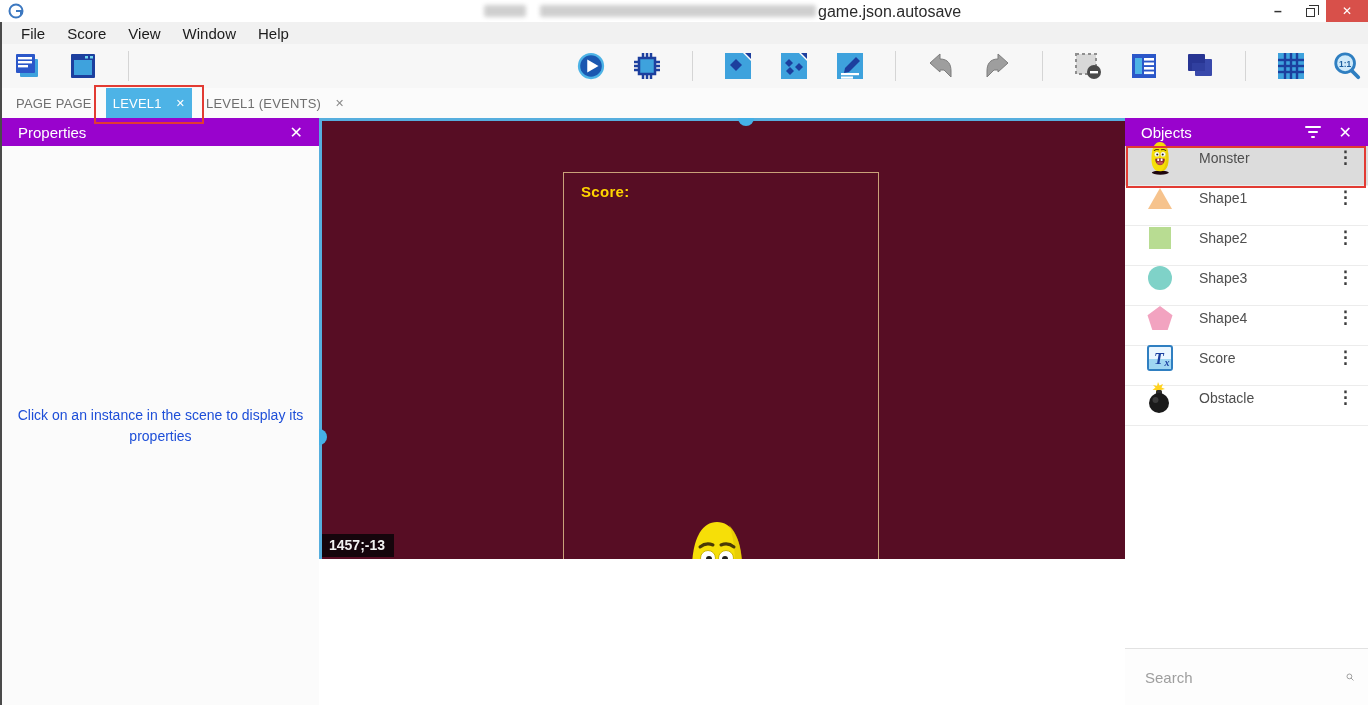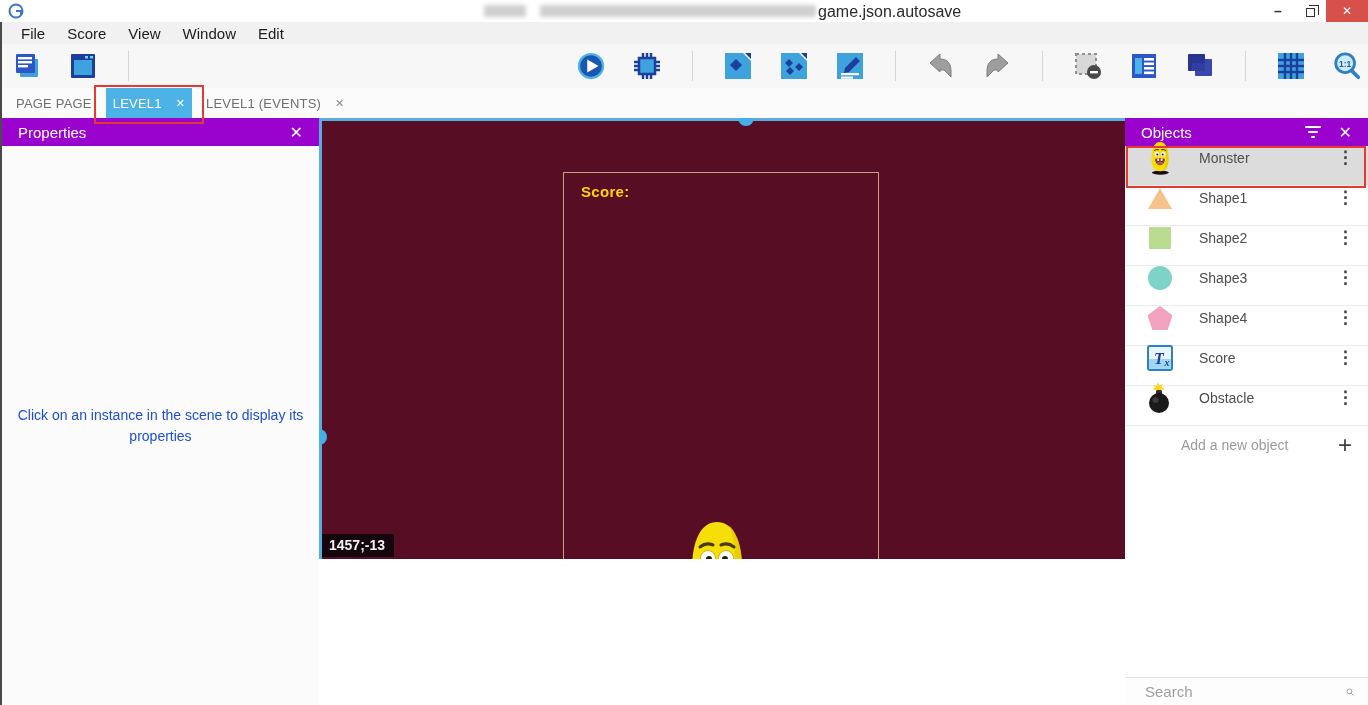--- a/index.html
+++ b/index.html
@@ -66,21 +66,21 @@
   
   .objects-panel { left:1125px; top:118px; width:243px; height:587px; background:#ffffff; }
   .obj-row { height:40px; display:flex; align-items:center; padding:0 14px 16px 20px; border-bottom:1px solid #ececec; background:#fff; }
   .obj-row.selected { background:#dcdcdc; }
   .obj-thumb { width:30px; height:34px; display:flex; align-items:center; justify-content:center; }
   .obj-label { margin-left:24px; font-size:14px; color:#4e4e4e; flex:1; }
   .kebab { color:#3c3c3c; font-size:17px; line-height:1; letter-spacing:0; font-weight:bold; }
   .add-row { height:38px; display:flex; align-items:center; padding:0 16px 0 56px; }
   .add-label { flex:1; font-size:14px; color:#9b9b9b; }
   .add-plus { font-size:24px; color:#3c3c3c; font-weight:normal; }
-  .search-bar { position:absolute; left:0; bottom:0; width:100%; height:28px; background:#fdfdfd; border-top:1px solid #e2e2e2; display:flex; align-items:center; padding:0 14px 0 18px; }
+  .search-bar { position:absolute; left:0; bottom:0; width:100%; height:57px; background:#fdfdfd; border-top:1px solid #e2e2e2; display:flex; align-items:center; padding:0 14px 0 18px; }
   .search-input { flex:1; border:none; outline:none; background:transparent; font-size:15px; color:#555; font-family:"Liberation Sans",sans-serif; }
   .search-input::placeholder { color:#9e9e9e; }
 
   
   .annotation { border:2px solid #e23b33; background:transparent; pointer-events:none; z-index:50; }
 </style>
 </head>
 <body>
 
 <svg width="0" height="0" style="position:absolute">
@@ -116,21 +116,21 @@
       <span class="restore-glyph"></span>
     </div>
   <div class="abs win-btn close-btn">✕</div>
 </div>
 
 <div class="abs menubar">
   <span class="menu-item">File</span>
   <span class="menu-item">Score</span>
   <span class="menu-item">View</span>
   <span class="menu-item">Window</span>
-  <span class="menu-item">Edit</span>
+  <span class="menu-item">Help</span>
 </div>
 
 <div class="abs toolbar">
   <div class="tb-group tb-left">
     <span class="tb-icon">
       <svg width="30" height="30" viewBox="0 0 30 30">
         <rect x="8" y="8" width="18" height="18" rx="1" fill="#3ea2dd"></rect>
         <rect x="4" y="3" width="19" height="19" rx="1" fill="#2b57c9"></rect>
         <rect x="6" y="6" width="14" height="2.4" fill="#fff"></rect>
         <rect x="6" y="10" width="14" height="2.4" fill="#fff"></rect>
@@ -382,24 +382,20 @@
         <polygon points="10,0 11.5,3.5 15,2 13.5,5.5 17,7 13,8 14,11.5 10.5,9.5 8,12 8,8 4.5,8 7.5,5.5 5,3 9,4" fill="#ffd21e"></polygon>
         <rect x="8" y="8" width="6" height="5" rx="1.5" fill="#2b2b2b"></rect>
         <circle cx="11" cy="21" r="10" fill="#1a1a1a"></circle>
         <circle cx="7.5" cy="18" r="3" fill="#3a3a3a"></circle>
       </svg>
     </span>
     <span class="obj-label">Obstacle</span>
     <span class="kebab">⋮</span>
   </div>
 
-  <div class="add-row">
-    <span class="add-label">Add a new object</span>
-    <span class="add-plus">+</span>
-  </div>
 
   <div class="search-bar">
     <input class="search-input" type="text" placeholder="Search" style="">
     <svg width="20" height="20" viewBox="0 0 20 20">
       <circle cx="8.5" cy="8.5" r="6" fill="none" stroke="#8a8a8a" stroke-width="2"></circle>
       <line x1="13" y1="13" x2="18" y2="18" stroke="#8a8a8a" stroke-width="2" stroke-linecap="round"></line>
     </svg>
   </div>
 </div>
 

